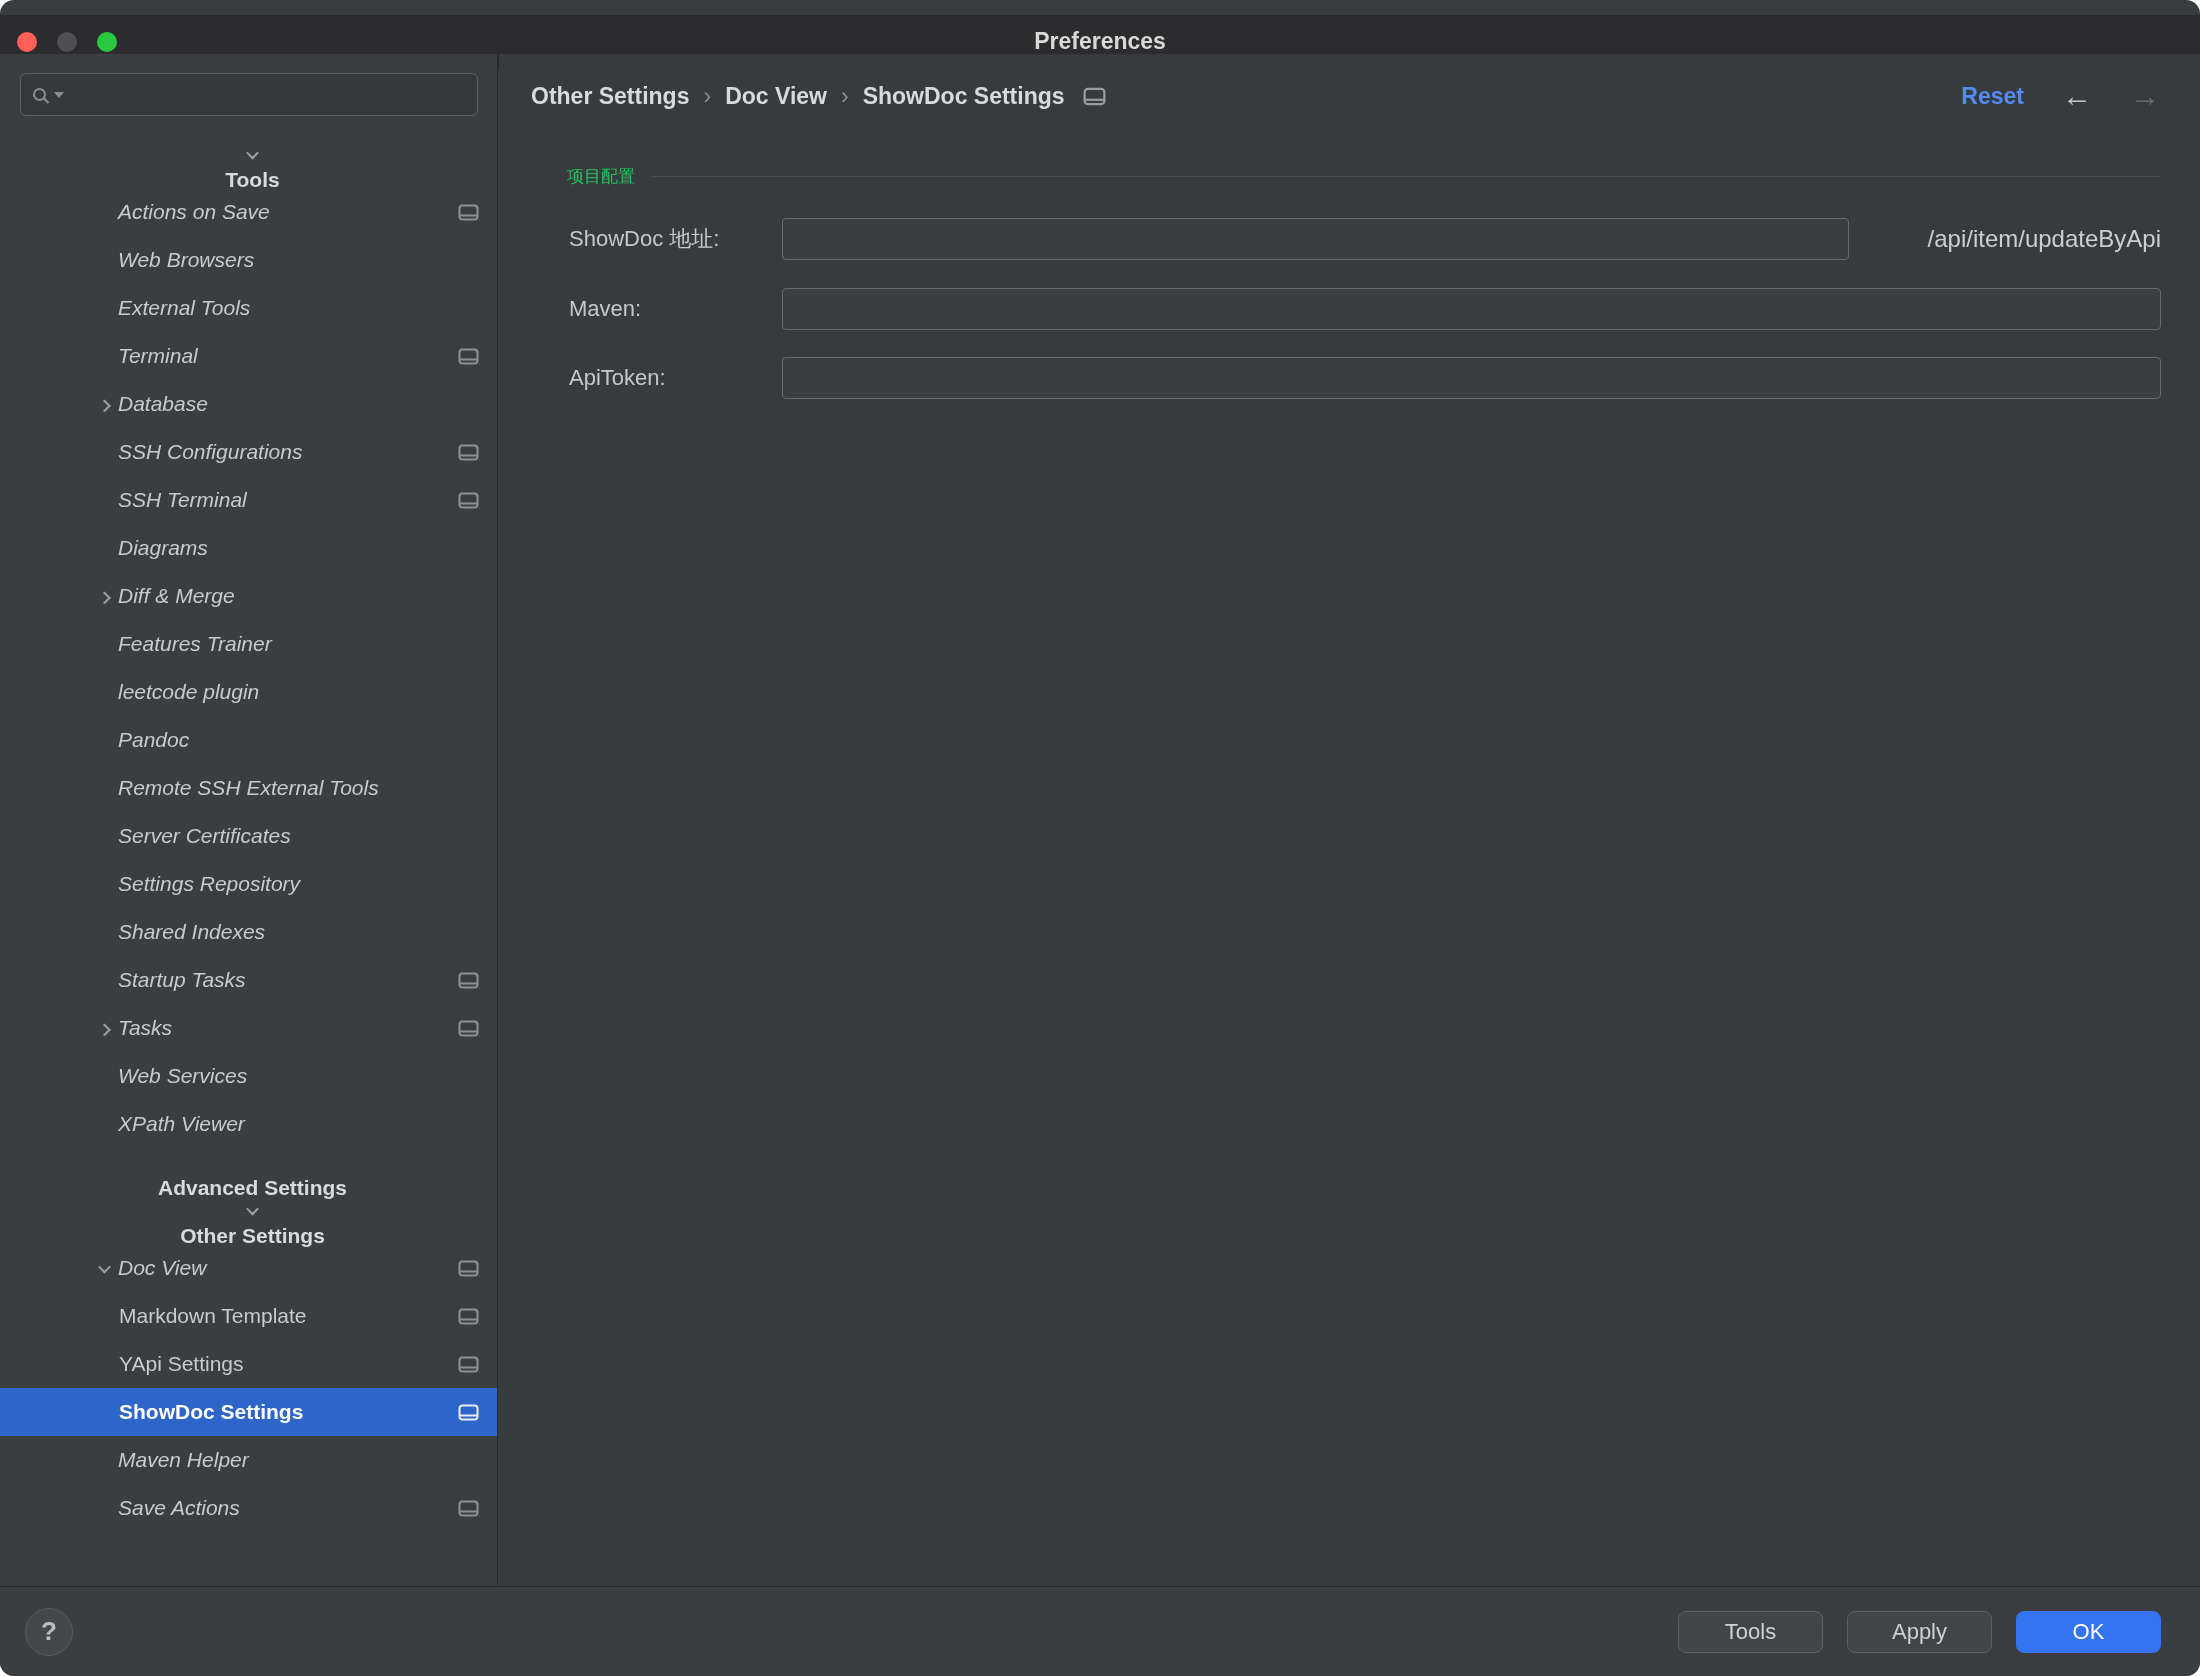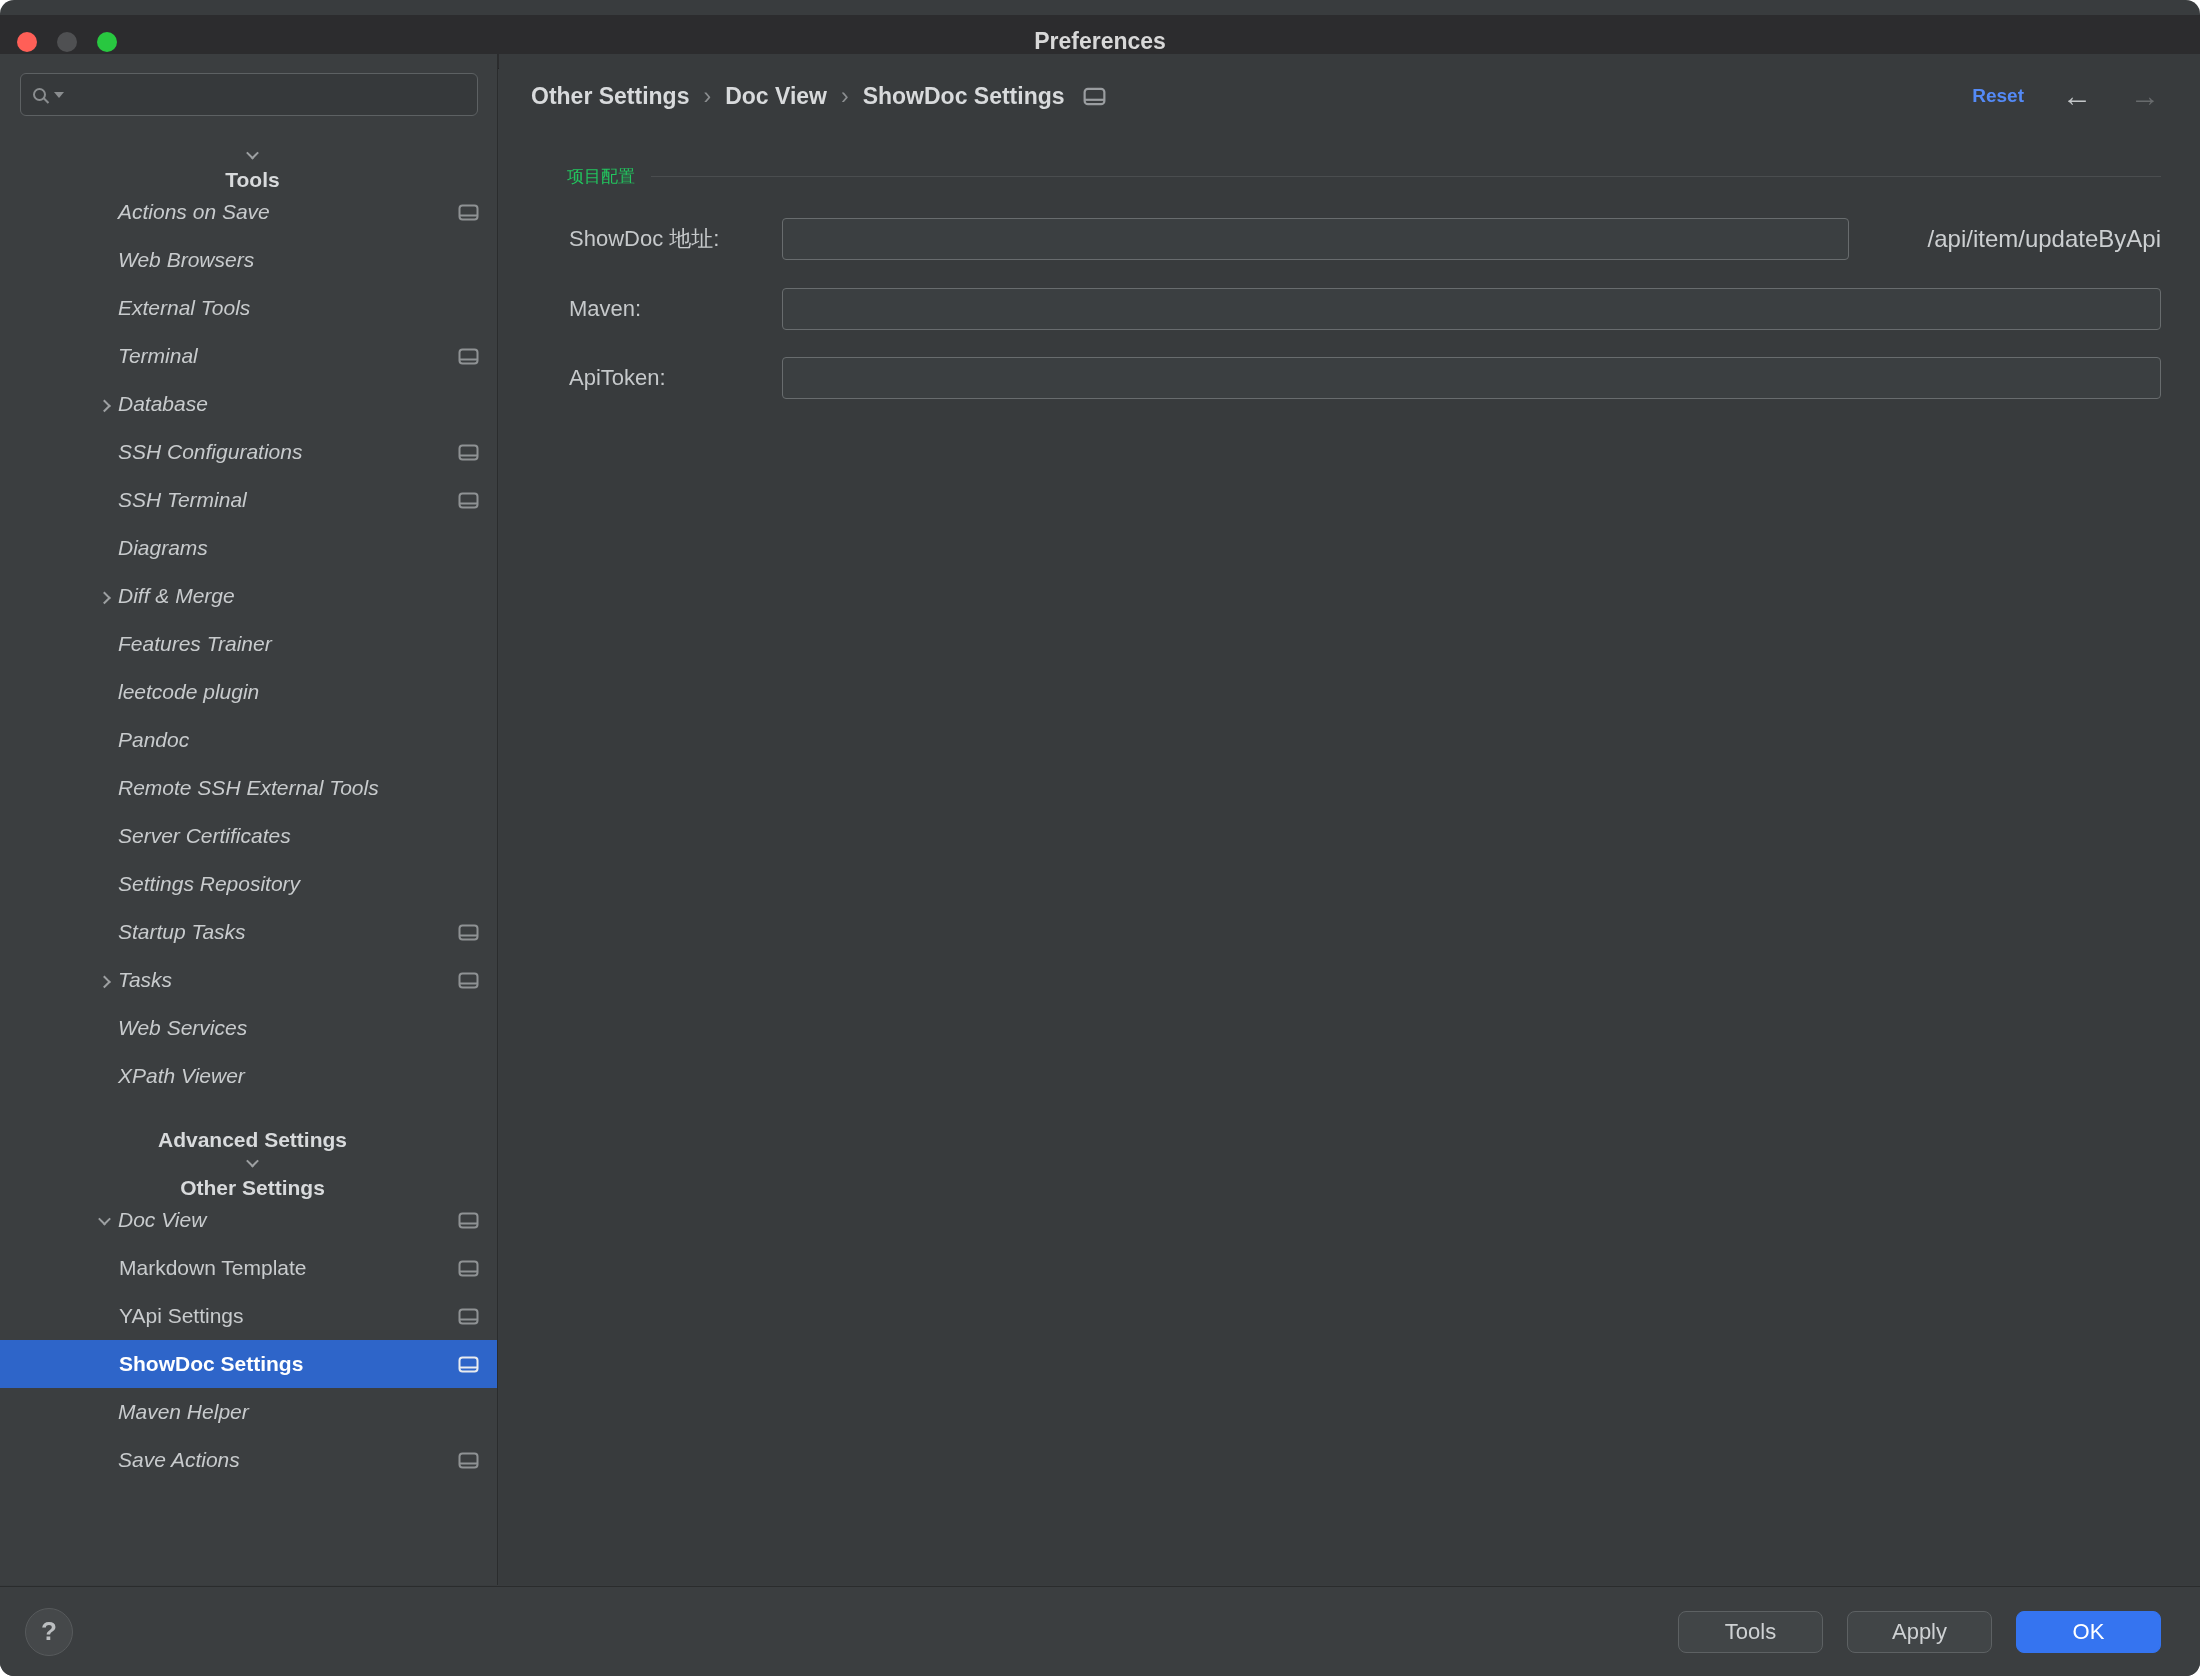--- a/index.html
+++ b/index.html
@@ -40,21 +40,21 @@
   .row.selected .lbl { color:#ffffff; font-weight:700; }
   .row.selected .ic { color:#e9ecef; }
 
   
   .content { position:absolute; top:54px; left:499px; right:0; bottom:91px; background:#383b3d; }
   .crumbs { position:absolute; top:20px; left:32px; right:40px; height:44px; display:flex; align-items:center; gap:14px; }
   .crumb { font-size:23px; font-weight:700; color:#d8dadc; white-space:nowrap; }
   .sep { font-size:23px; color:#8b8e90; }
   .crumb-ic { display:flex; align-items:center; color:#9a9da0; margin-left:4px; }
   .nav { margin-left:auto; display:flex; align-items:center; gap:38px; }
-  .reset { color:#548af7; font-weight:700; font-size:19px; cursor:pointer; }
+  .reset { color:#548af7; font-weight:700; font-size:23px; cursor:pointer; }
   .arrow { font-size:30px; line-height:1; }
   .arrow.back { color:#c3c6c8; }
   .arrow.fwd { color:#686b6d; }
 
   .section { position:absolute; top:104px; left:32px; right:39px; height:36px; display:flex; align-items:center; gap:16px; }
   .section .txt { font-size:17px; color:#22c55e; white-space:nowrap;margin-left:36px; }
   .section .line { flex:1; height:1px; background:#4a4d4f; }
 
   .frow { position:absolute; left:0; right:39px; height:42px; }
   .frow .f-label { position:absolute; left:70px; top:50%; transform:translateY(-50%); font-size:22px; color:#c6c9cb; white-space:nowrap; }
@@ -201,20 +201,24 @@
       <div class="row lvl1">
         <span class="slot"></span>
         <span class="lbl">Server Certificates</span>
       </div>
 
       <div class="row lvl1">
         <span class="slot"></span>
         <span class="lbl">Settings Repository</span>
       </div>
 
+      <div class="row lvl1">
+        <span class="slot"></span>
+        <span class="lbl">Shared Indexes</span>
+      </div>
 
       <div class="row lvl1">
         <span class="slot"></span>
         <span class="lbl">Startup Tasks</span>
         <span class="spacer"></span>
         <span class="ic">
             <svg width="21" height="17" viewBox="0 0 21 17">
               <rect x="1.5" y="1.5" width="18" height="14" rx="3" fill="none" stroke="currentColor" stroke-width="2"></rect>
               <line x1="1.5" y1="11.5" x2="19.5" y2="11.5" stroke="currentColor" stroke-width="2"></line>
             </svg>

